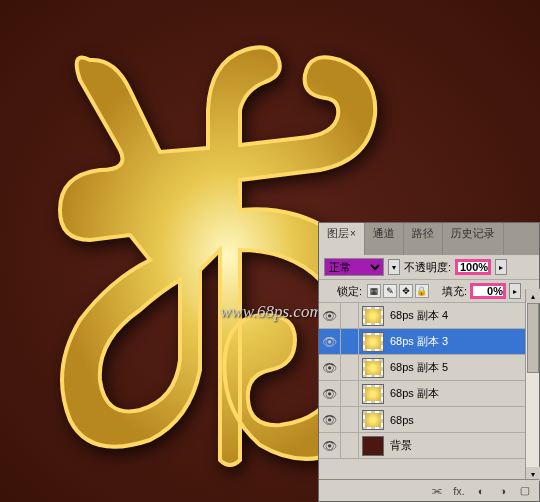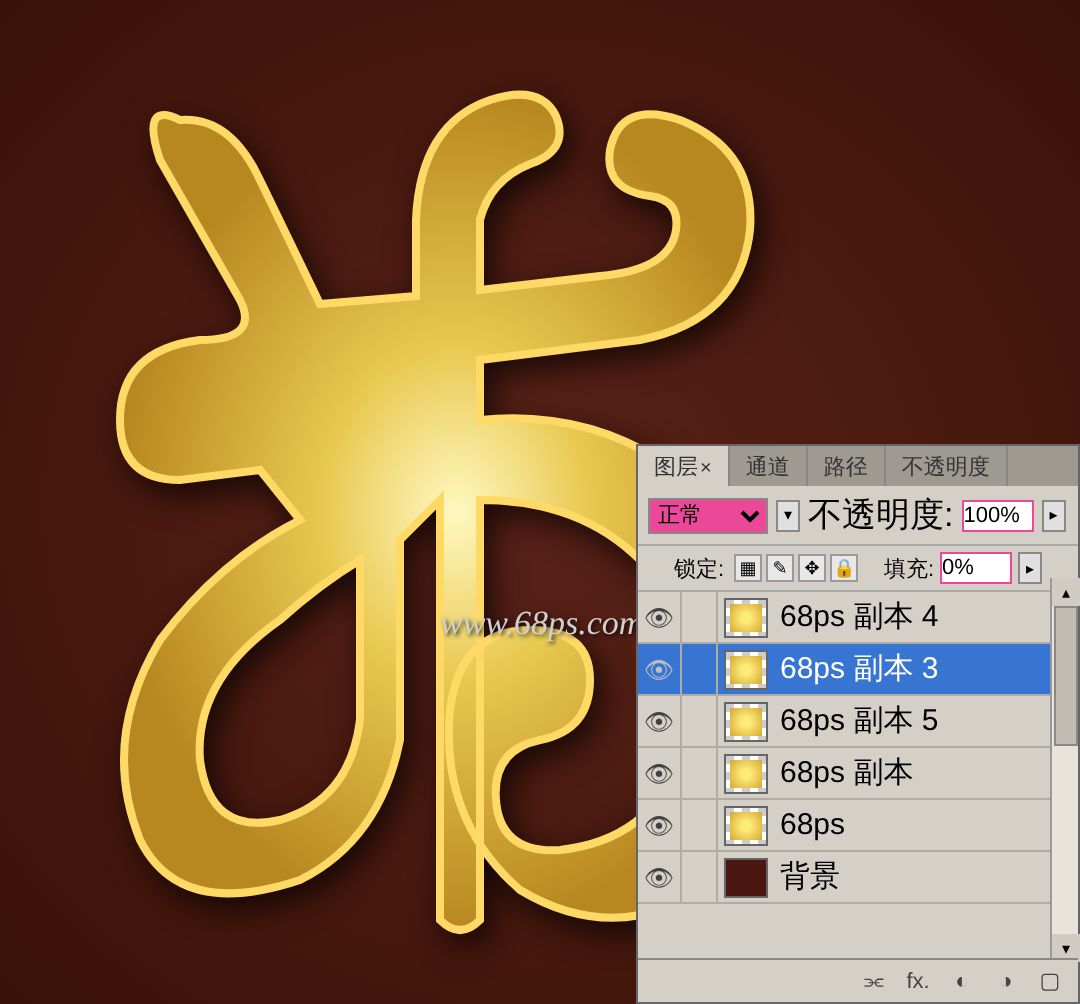--- a/index.html
+++ b/index.html
@@ -19,45 +19,45 @@
       position: absolute; top: 302px; left: 220px; color: #d0d0d0;
       font-size: 17px; font-style: italic; font-family: Georgia, serif;
       text-shadow: 1px 1px 2px rgba(0,0,0,0.8);
     }
     
     .layers-panel {
       position: absolute; top: 222px; right: 0; width: 222px; height: 280px;
       background: #d4d0c8; border: 1px solid #666; font-size: 11px;
     }
     
-    .panel-tabs { display: flex; background: #9e9a92; height: 20px; }
+    .panel-tabs { display: flex; background: #9e9a92; height: 32px; }
     .tab { padding: 3px 8px; cursor: pointer; color: #333; border-right: 1px solid #888; }
     .tab.active { background: #d4d0c8; }
     .tab-close { margin-left: 1px; font-size: 10px; }
     
     .panel-row1 { display: flex; align-items: center; padding: 3px 5px; border-bottom: 1px solid #aaa; gap: 4px; }
-    .blend-select { width: 60px; height: 18px; font-size: 11px; border: 1px solid #888; background: #ec4899; }
-    .opacity-label { font-size: 17px; }
-    .opacity-input { width: 36px; height: 16px; font-size: 11px; text-align: left; border: 1px solid #ec4899; }
+    .blend-select { width: 60px; height: 18px; font-size: 11px; border: 1px solid #888; background: #a21caf; }
+    .opacity-label { font-size: 11px; }
+    .opacity-input { width: 36px; height: 16px; font-size: 11px; text-align: right; border: 3px solid #ec4899; font-weight: bold; }
     .dropdown-arrow { width: 12px; height: 16px; background: #e0e0e0; border: 1px solid #888; display: flex; align-items: center; justify-content: center; font-size: 8px; }
     
     .panel-row2 { display: flex; align-items: center; padding: 3px 18px; border-bottom: 1px solid #aaa; gap: 3px; font-size: 11px; }
     .lock-icons { display: flex; gap: 2px; margin-left: 2px; }
     .lock-icon { width: 14px; height: 14px; border: 1px solid #999; background: #e8e8e8; display: flex; align-items: center; justify-content: center; font-size: 9px; }
     
     .layers-list { height: 190px; overflow-y: hidden; background: #d4d0c8; }
     .layer-row { display: flex; align-items: center; height: 26px; border-bottom: 1px solid #b0aca4; }
     .layer-row.selected { background: #3874d1; color: #fff; }
     .vis-col { width: 22px; height: 26px; border-right: 1px solid #b0aca4; display: flex; align-items: center; justify-content: center; }
     .link-col { width: 18px; height: 26px; border-right: 1px solid #b0aca4; }
     .eye-icon { font-size: 12px; }
     .layer-thumb { width: 22px; height: 20px; border: 1px solid #666; margin-left: 3px; background: repeating-conic-gradient(#fff 0 25%, #ccc 0 50%) 0 0/8px 8px; position: relative; }
     .thumb-inner { position: absolute; inset: 2px; background: radial-gradient(circle, #ffeb7a 20%, #d4a830 100%); }
     .thumb-solid { position: absolute; inset: 0; background: #4a1810; }
-    .layer-name { margin-left: 6px; font-size: 15px; }
+    .layer-name { margin-left: 6px; font-size: 11px; }
     
     .panel-footer { position: absolute; bottom: 0; left: 0; right: 0; height: 22px; background: #d4d0c8; border-top: 1px solid #888; display: flex; align-items: center; justify-content: flex-end; gap: 6px; padding: 0 6px; }
     .footer-icon { width: 16px; height: 16px; display: flex; align-items: center; justify-content: center; font-size: 11px; color: #444; }
     
     .scrollbar { position: absolute; right: 0; top: 66px; width: 14px; height: 192px; background: #e8e4dc; border-left: 1px solid #999; }
     .scroll-thumb { width: 12px; height: 70px; background: #c0bcb4; border: 1px solid #888; margin: 14px auto 0; }
     .scroll-arrow { position: absolute; width: 14px; height: 14px; background: #d0ccc4; display: flex; align-items: center; justify-content: center; font-size: 8px; }
     .scroll-arrow.up { top: 0; }
     .scroll-arrow.down { bottom: 0; }
   </style>
@@ -82,21 +82,21 @@
   </svg>
 
   <div class="watermark">www.68ps.com</div>
 </div>
 
 <div class="layers-panel">
   <div class="panel-tabs">
     <div class="tab active"><span>图层</span><span class="tab-close">×</span></div>
     <div class="tab">通道</div>
     <div class="tab">路径</div>
-    <div class="tab">不透明度</div>
+    <div class="tab">历史记录</div>
   </div>
 
   <div class="panel-row1">
     <select class="blend-select">
       <option>正常</option>
     </select>
     <div class="dropdown-arrow">▾</div>
     <span class="opacity-label">不透明度:</span>
     <input class="opacity-input" value="100%" style="">
     <div class="dropdown-arrow">▸</div>

